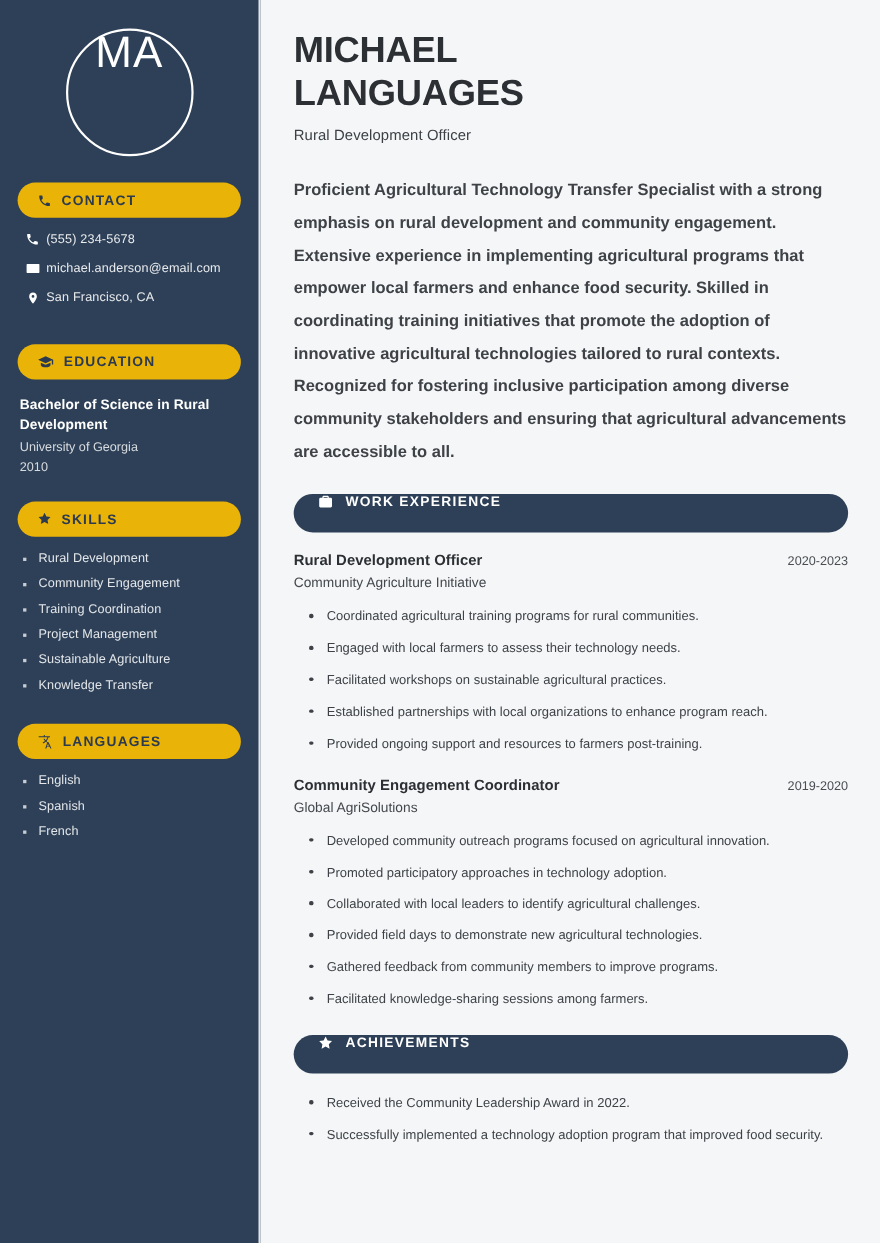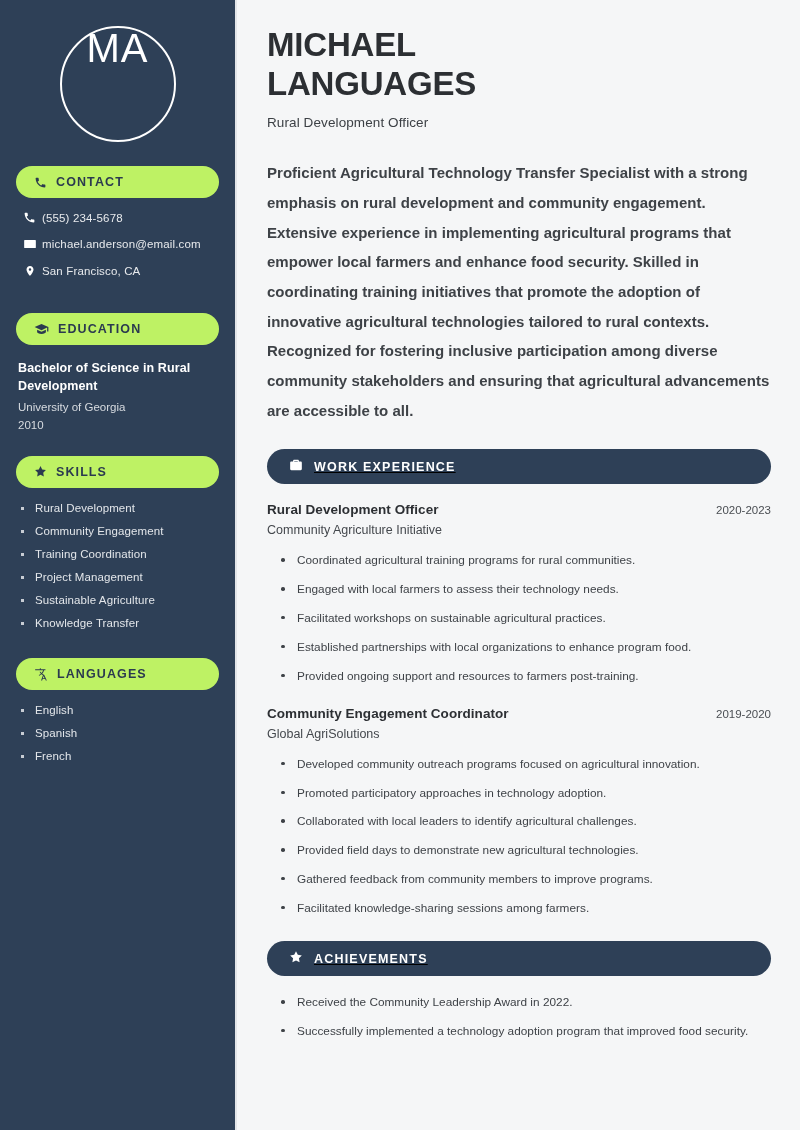--- a/index.html
+++ b/index.html
@@ -46,21 +46,21 @@
     font-size: 40px;
     font-weight: 400;
     letter-spacing: 1px;
     color: #ffffff;
     line-height: 1;
   }
 
   .side-pill {
     margin: 0 16px 0 16px;
     height: 32px;
-    background: #bef264;
+    background: #eab308;
     border-radius: 16px;
     display: flex;
     align-items: center;
     padding-left: 18px;
     box-sizing: border-box;
     gap: 9px;
   }
   .side-pill .pill-label {
     color: #2b3a4f;
     font-size: 12.5px;
@@ -160,25 +160,23 @@
     letter-spacing: 0.02px;
     font-weight: bold;
   }
 
   .main-pill {
     margin-top: 24px;
     height: 35px;
     background: #2e4057;
     border-radius: 18px;
     display: flex;
-    align-items: center;
     padding-left: 22px;
     box-sizing: border-box;
     gap: 11px;
-    text-decoration: underline;
   }
   .main-pill .pill-label {
     color: #ffffff;
     font-size: 12.5px;
     font-weight: bold;
     letter-spacing: 1.2px;
   }
 
   .job { margin-top: 18px; }
   .job-head {
@@ -370,21 +368,21 @@
     <section class="job">
       <div class="job-head">
         <span class="job-role">Rural Development Officer</span>
         <span class="job-dates">2020-2023</span>
       </div>
       <div class="job-company">Community Agriculture Initiative</div>
       <ul class="main-ul">
         <li>Coordinated agricultural training programs for rural communities.</li>
         <li>Engaged with local farmers to assess their technology needs.</li>
         <li>Facilitated workshops on sustainable agricultural practices.</li>
-        <li>Established partnerships with local organizations to enhance program food.</li>
+        <li>Established partnerships with local organizations to enhance program reach.</li>
         <li>Provided ongoing support and resources to farmers post-training.</li>
       </ul>
     </section>
 
     <section class="job job2">
       <div class="job-head">
         <span class="job-role">Community Engagement Coordinator</span>
         <span class="job-dates">2019-2020</span>
       </div>
       <div class="job-company">Global AgriSolutions</div>

